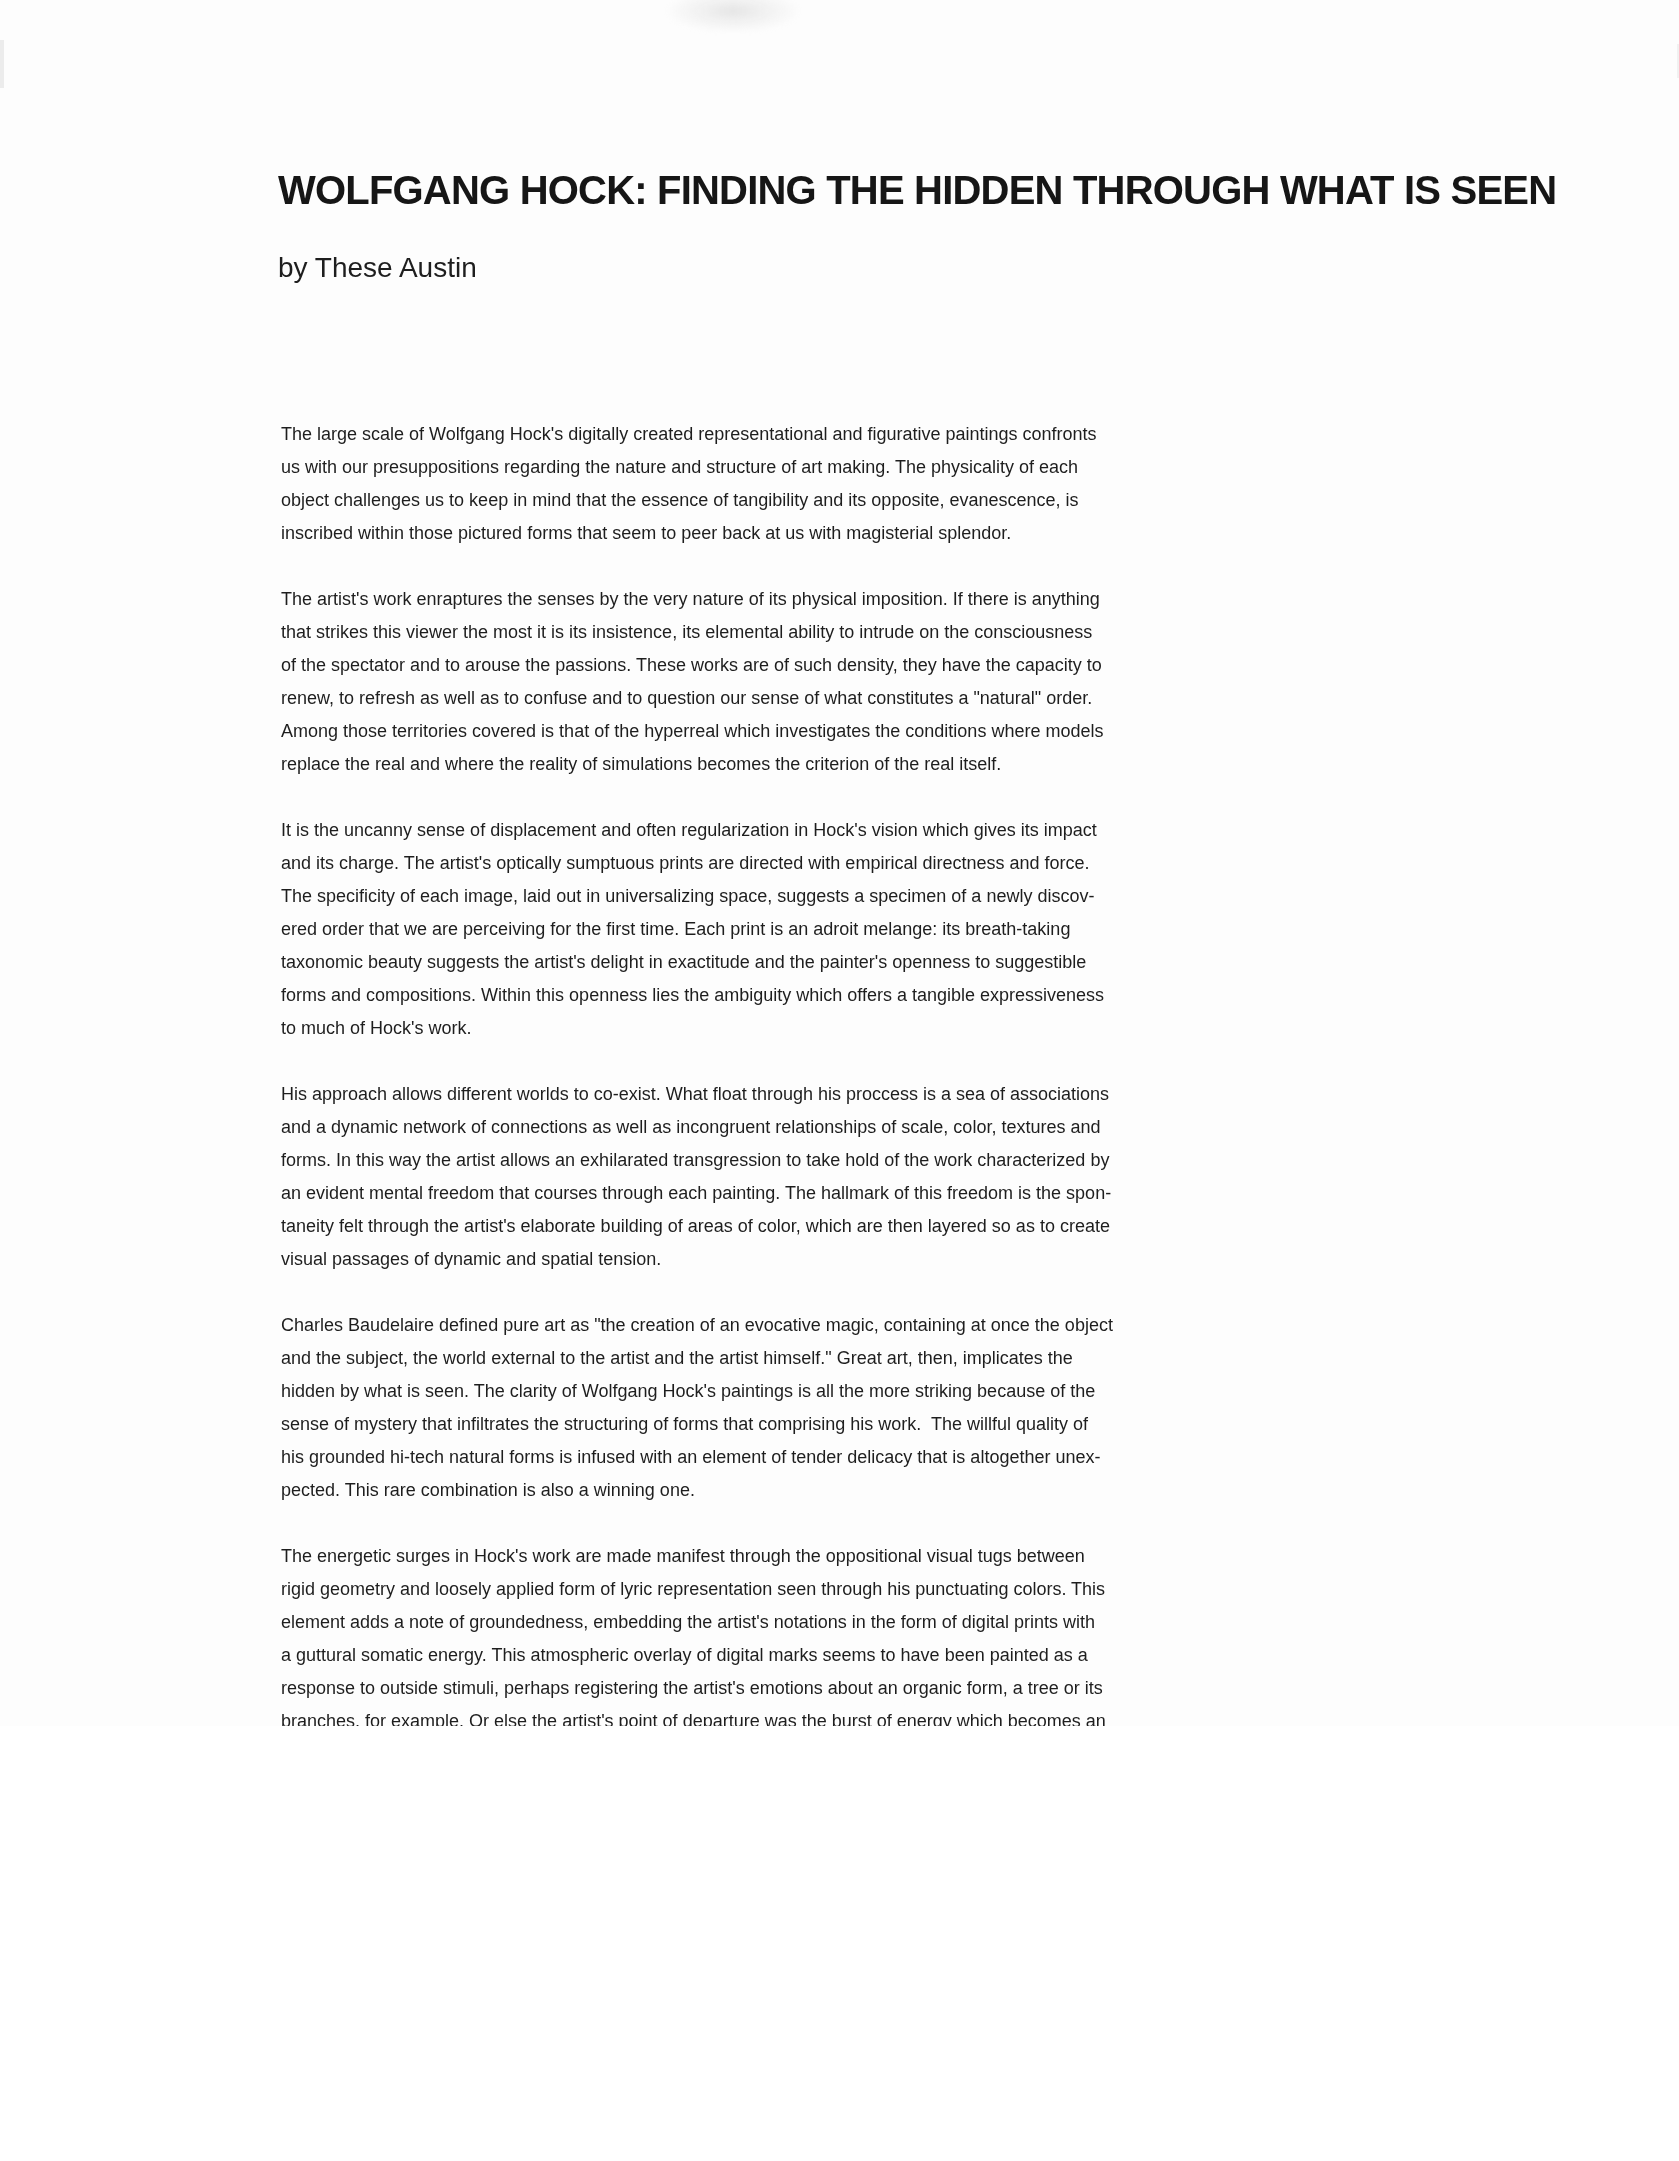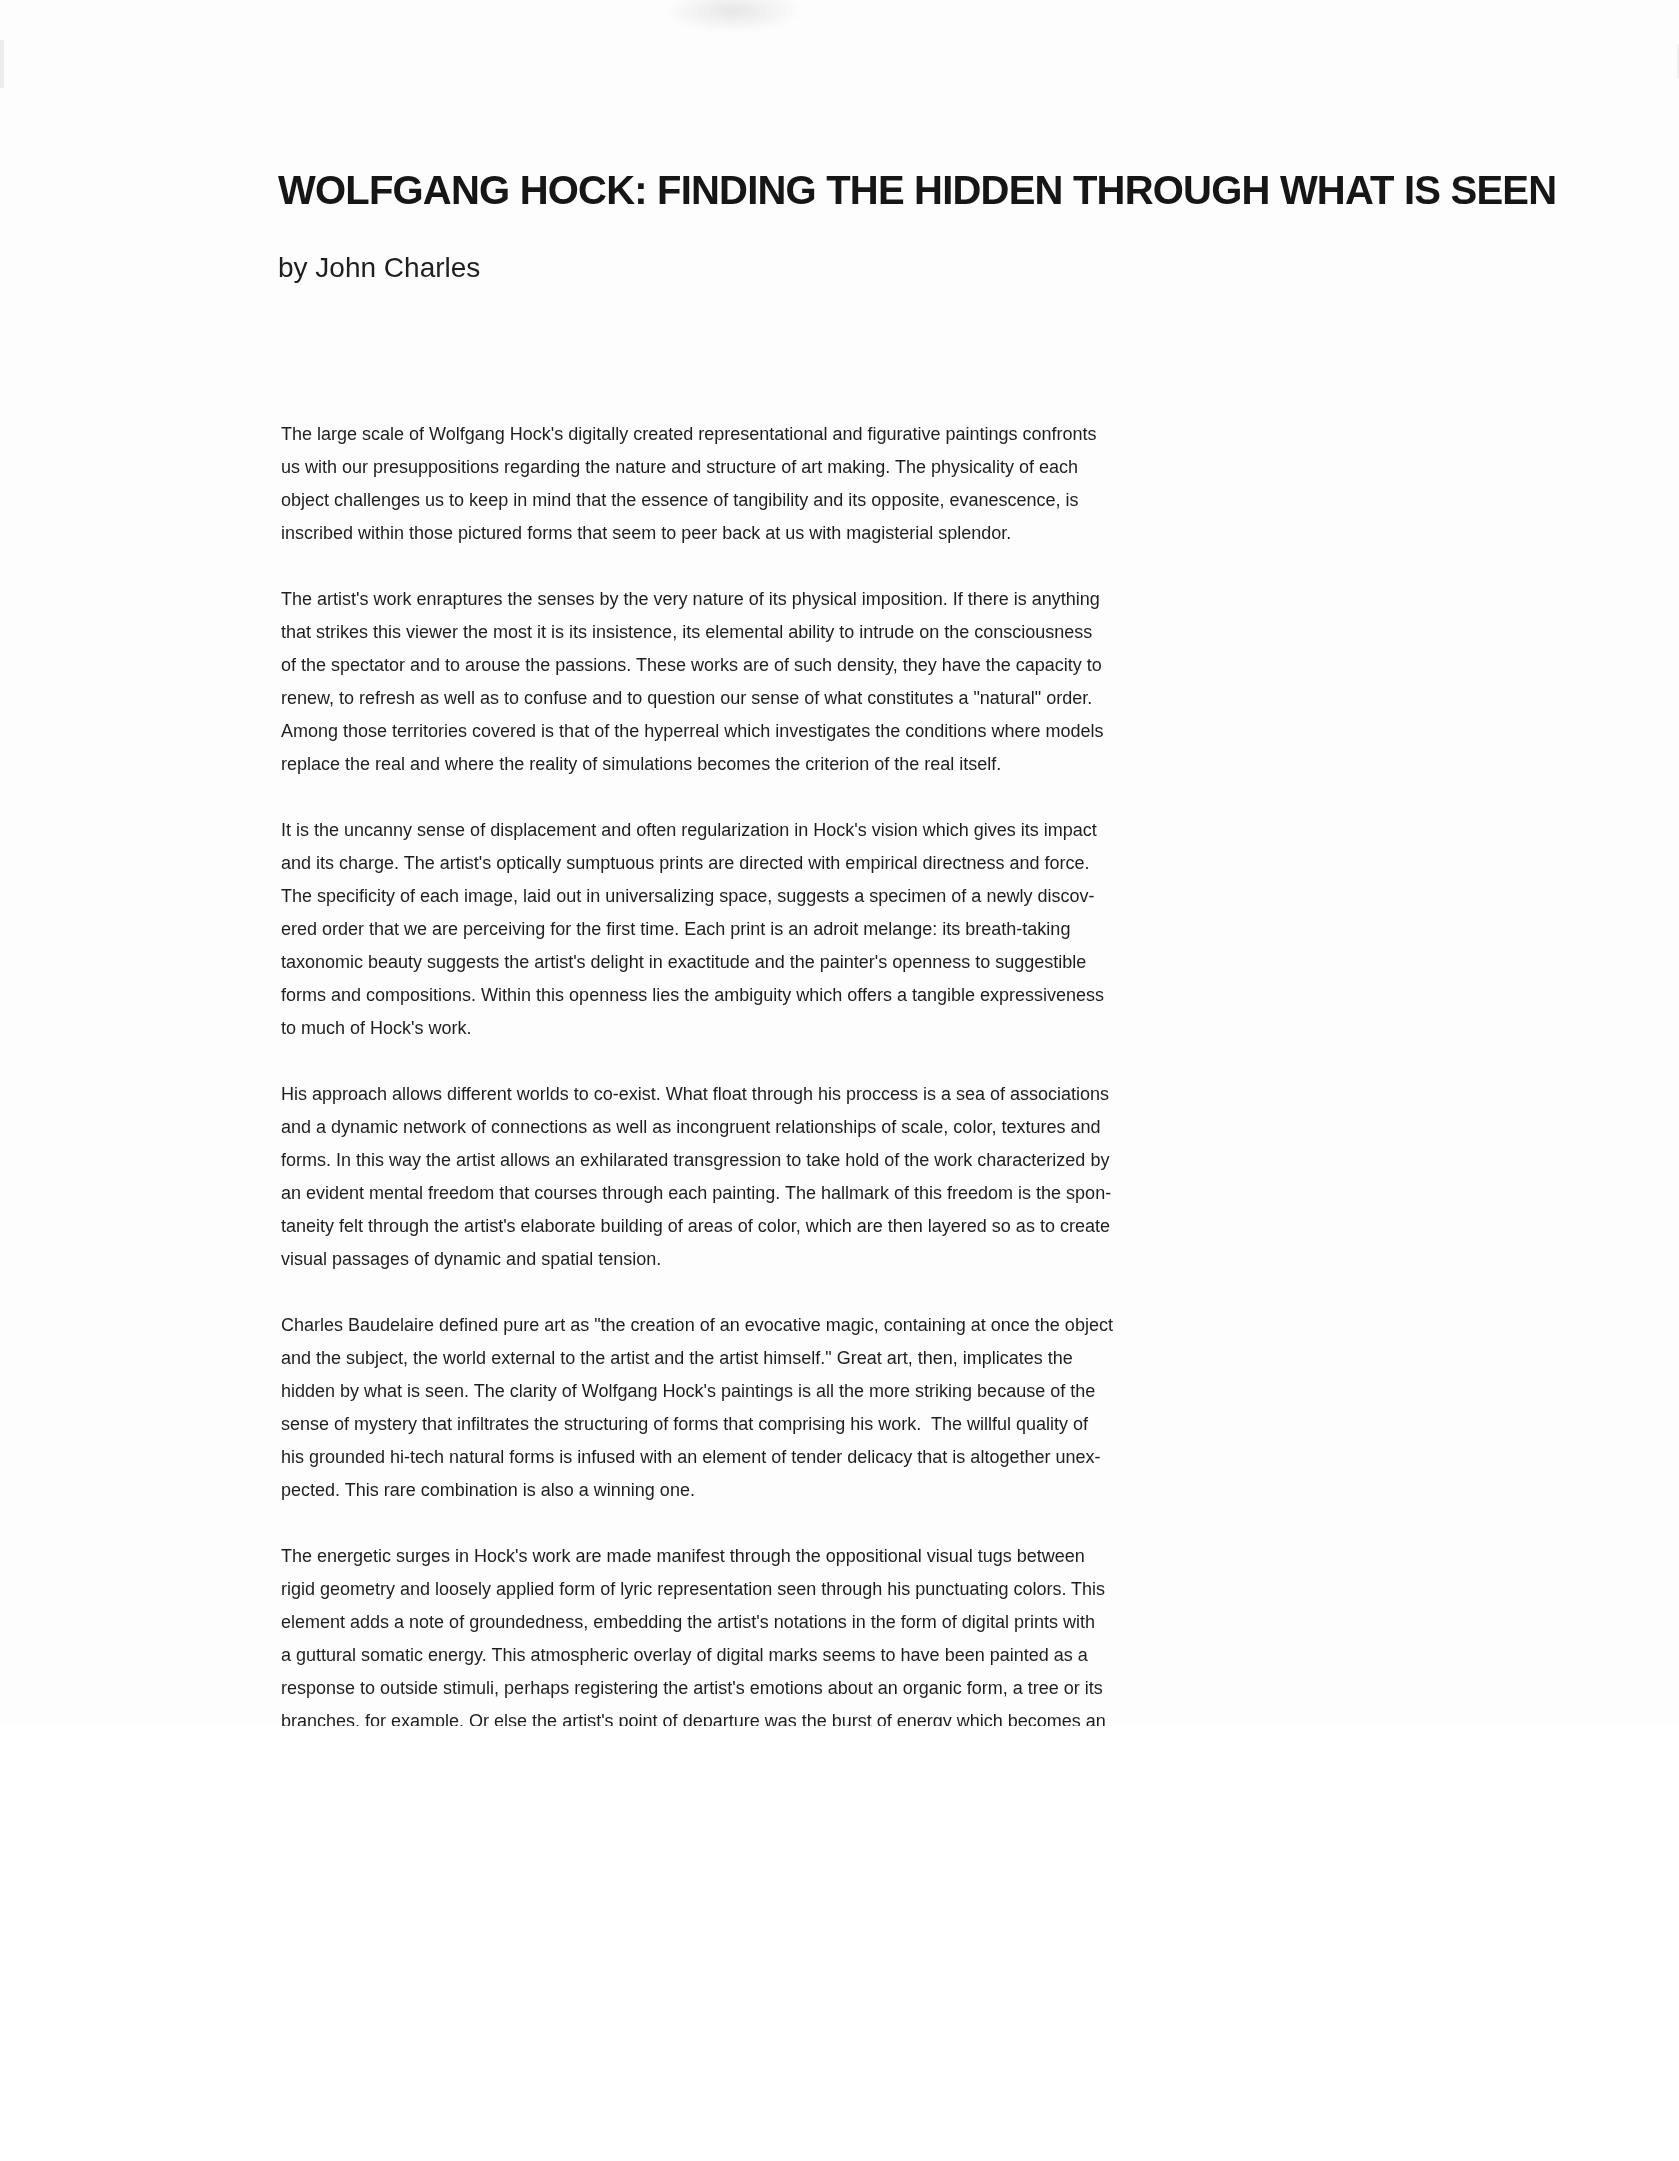--- a/index.html
+++ b/index.html
@@ -86,21 +86,21 @@
 </style>
 </head>
 <body>
 
 <div class="page">
   <div class="scan-smudge-top"></div>
   <div class="scan-edge-left"></div>
   <div class="scan-edge-right"></div>
 
   <h1 class="title">WOLFGANG HOCK: FINDING THE HIDDEN THROUGH WHAT IS SEEN</h1>
-  <p class="byline">by John Charles</p>
+  <p class="byline">by These Austin</p>
 
   <div class="article-body">
     <p class="para">The large scale of Wolfgang Hock's digitally created representational and figurative paintings confronts
 us with our presuppositions regarding the nature and structure of art making. The physicality of each
 object challenges us to keep in mind that the essence of tangibility and its opposite, evanescence, is
 inscribed within those pictured forms that seem to peer back at us with magisterial splendor.</p>
     <p class="para">The artist's work enraptures the senses by the very nature of its physical imposition. If there is anything
 that strikes this viewer the most it is its insistence, its elemental ability to intrude on the consciousness
 of the spectator and to arouse the passions. These works are of such density, they have the capacity to
 renew, to refresh as well as to confuse and to question our sense of what constitutes a "natural" order.

